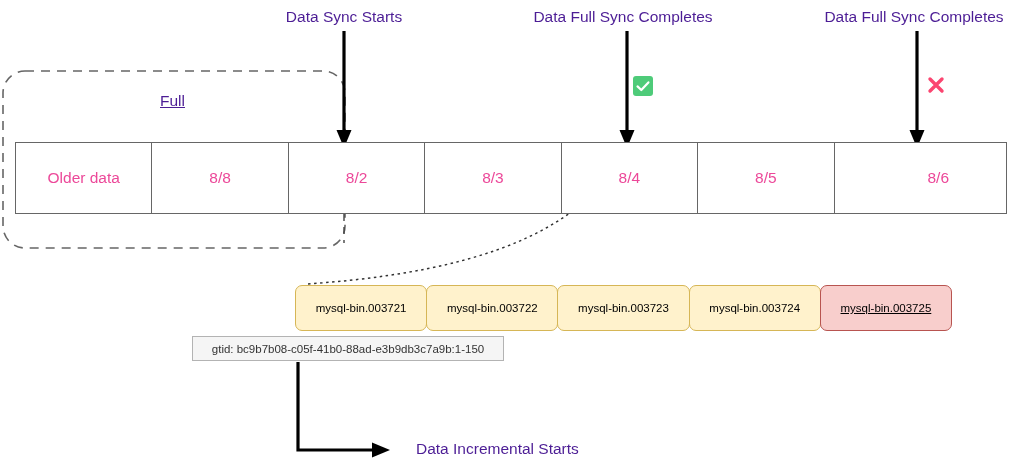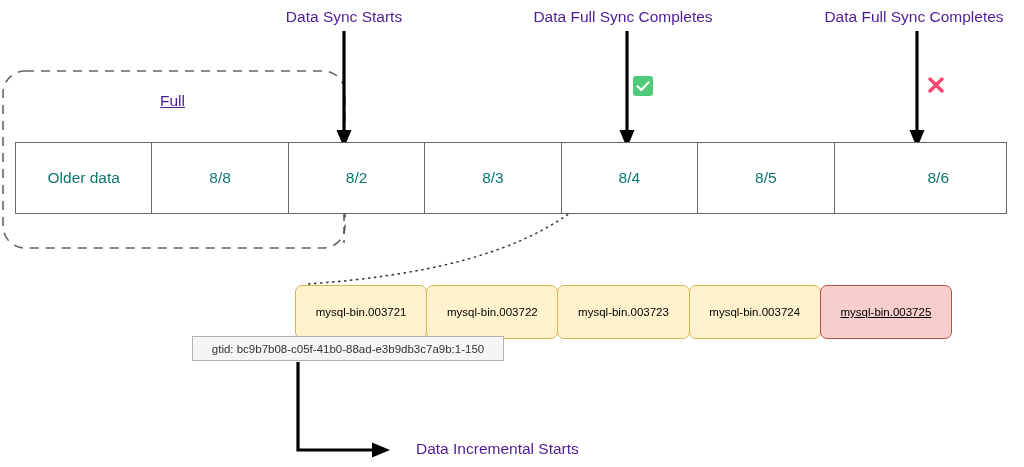--- a/index.html
+++ b/index.html
@@ -49,21 +49,21 @@
     border: 1px solid #666666;
     box-sizing: border-box;
     background: #ffffff;
   }
   .tl-cell {
     flex: 1 1 0;
     display: flex;
     align-items: center;
     justify-content: center;
     font-size: 15.5px;
-    color: #0f766e;
+    color: #ec4899;
     border-right: 1px solid #666666;
     box-sizing: border-box;
     background: transparent;
   }
   .tl-cell:last-child { border-right: none; padding-left: 36px; }
 
   
   #full-label {
     position: absolute;
     left: 0px;
@@ -102,21 +102,21 @@
     top: 75px;
   }
   #icon-x svg { display:block; }
 
   
   #binlog-row {
     position: absolute;
     left: 295px;
     top: 285px;
     width: 656px;
-    height: 54px;
+    height: 46px;
     display: flex;
   }
   .binlog-box {
     flex: 1 1 0;
     display: flex;
     align-items: center;
     justify-content: center;
     border-radius: 7px;
     font-size: 11.5px;
     color: #000000;

